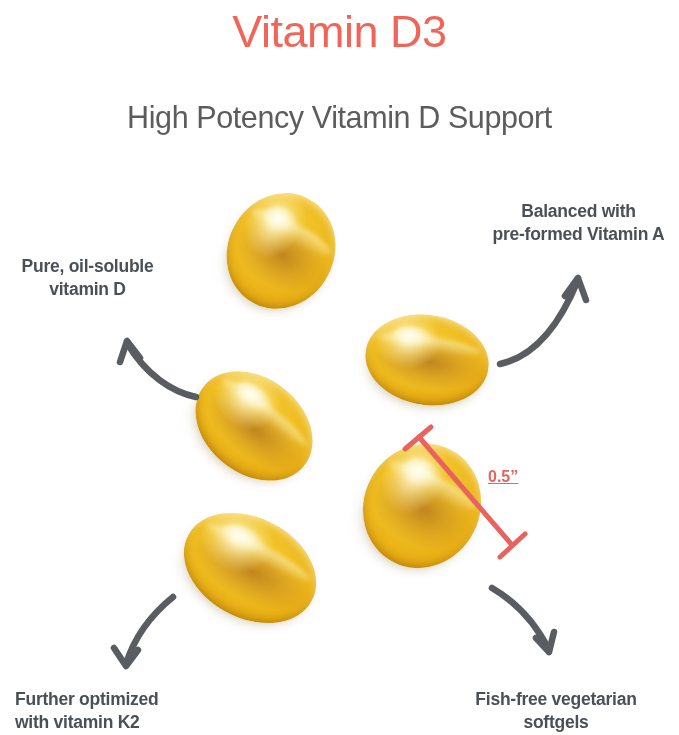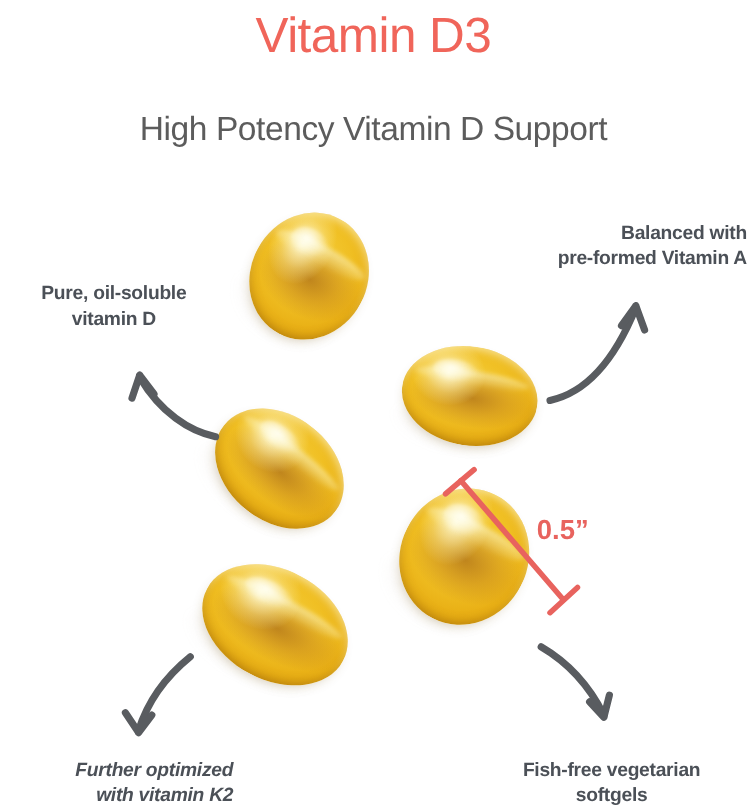--- a/index.html
+++ b/index.html
@@ -82,31 +82,32 @@
   
   .note{
     position:absolute;
     font-size:17.5px;
     font-weight:bold;
     color:#4b5057;
     line-height:1.32;
     letter-spacing:-0.25px;
     white-space:pre-line;
   }
-  .note-tl{ left:0;    top:255px; width:175px; text-align:center;margin-left:16px; }
-  .note-tr{ left:478px; top:200px; width:201px; text-align:right; }
-  .note-bl{ left:0;    top:688px; width:212px; text-align:right;font-style:italic; }
+  .note-tl{ left:0;    top:255px; width:175px; text-align:center; }
+  .note-tr{ left:478px; top:200px; width:201px; text-align:center; }
+  .note-bl{ left:15px;    top:688px; width:212px; text-align:left; }
   .note-br{ left:433px; top:688px; width:246px; text-align:center; }
 
   .dim-label{
     position:absolute;
     left:488px; top:468px;
-    font-size:25px; font-weight:bold;
+    font-size:16px; font-weight:bold;
     color:#e8635e;
     letter-spacing:0px;
+    text-decoration:underline;
   }
 </style>
 </head>
 <body>
 
 <div id="stage">
 
   <div class="title">Vitamin D3</div>
   <div class="subtitle">High Potency Vitamin D Support</div>
 

